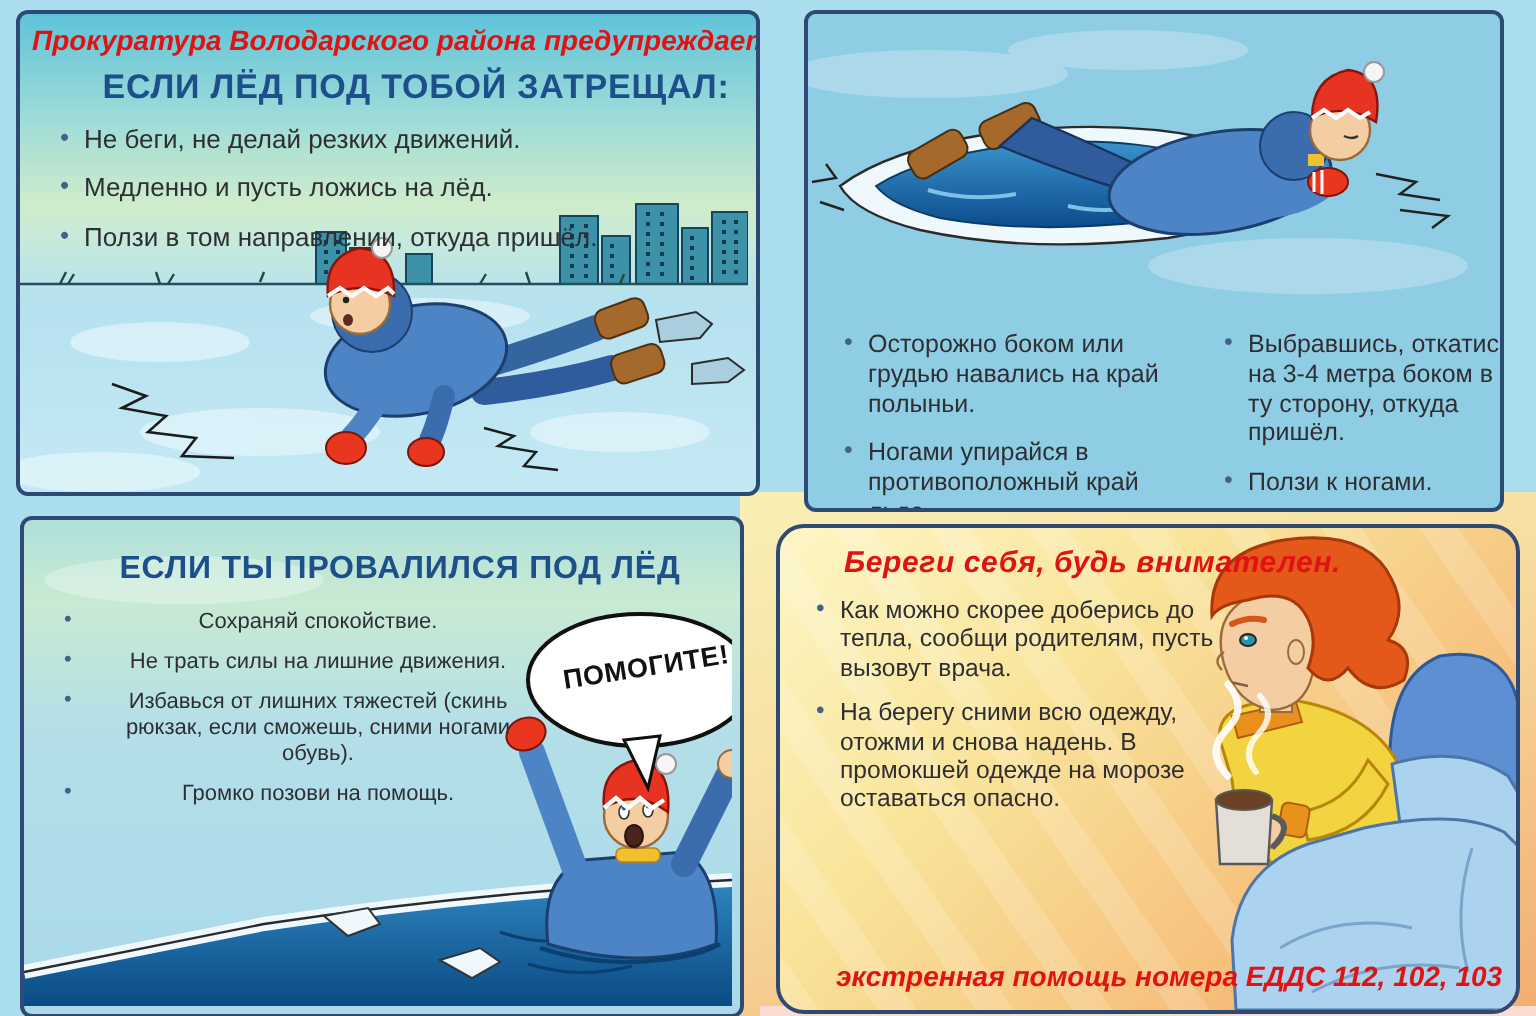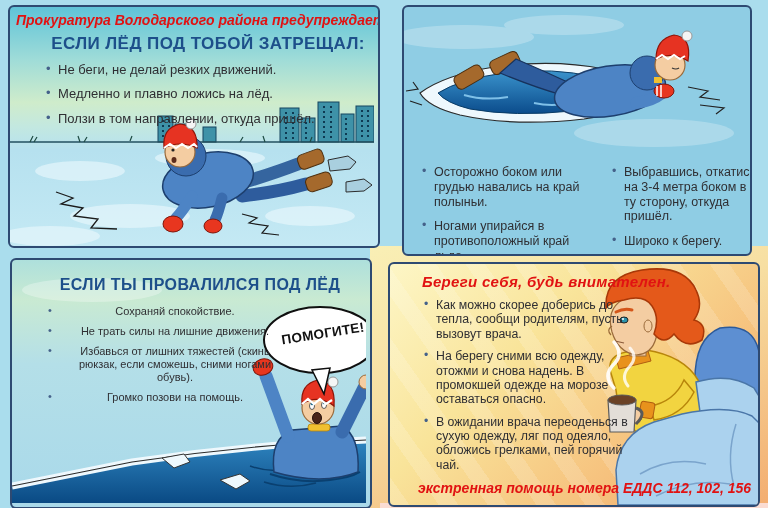--- a/index.html
+++ b/index.html
@@ -9,33 +9,33 @@
            background:linear-gradient(160deg,#f9efb5 0%,#f7dfa2 40%,#f3ad70 100%);}
   .pink-strip{position:absolute;left:380px;right:0;bottom:0;height:5px;background:#fbdcd2;}
 
   .panel{position:absolute;border:2px solid #2e4a72;border-radius:6px;overflow:hidden;}
   .p-tl{left:8px;top:5px;width:368px;height:239px;
         background:linear-gradient(180deg,#5fc3d8 0%,#9fdcd8 22%,#cfeccb 40%,#c3e8e0 50%,#b6e1ef 60%,#c4e9f4 100%);}
   .p-tr{left:402px;top:5px;width:346px;height:247px;background:#8fcde4;}
   .p-bl{left:10px;top:258px;width:358px;height:247px;
         background:linear-gradient(180deg,#aee0dc 0%,#c9ead2 16%,#b4dfe8 42%,#a9d9ea 100%);}
   .p-br{left:388px;top:262px;width:368px;height:241px;
-        background:linear-gradient(135deg,#fdf6c6 0%,#f9e49a 35%,#f6c27e 70%,#f2a368 100%);}
+        background:linear-gradient(135deg,#fdf6c6 0%,#f9e49a 35%,#f6c27e 70%,#f2a368 100%);border-radius:14px;}
   .p-br::before{content:"";position:absolute;inset:0;
         background:repeating-linear-gradient(55deg,rgba(255,255,255,.16) 0 16px,rgba(255,255,255,0) 16px 40px);}
 
   .red-head{position:relative;z-index:3;color:#e11212;font-weight:700;font-style:italic;
             font-size:14px;margin:5px 2px 0 6px;white-space:nowrap;}
   .title-navy{position:relative;z-index:3;color:#1d4f8a;font-weight:700;letter-spacing:.4px;margin:0;}
   .h-tl{font-size:17px;margin:6px 0 0 28px;text-align:center;}
   .h-bl{font-size:16px;margin:16px 0 0 18px;text-align:center;}
   .h-br{position:relative;z-index:3;color:#e11212;font-weight:700;font-style:italic;
         font-size:15px;letter-spacing:.3px;margin:9px 0 0 32px;}
 
-  ul.b{position:relative;z-index:3;list-style:none;margin:8px 0 0 16px;padding:0 0 0 20px;}
+  ul.b{position:relative;z-index:3;list-style:none;margin:8px 0 0 0;padding:0 0 0 20px;}
   ul.b li{position:relative;font-size:13px;color:#2f2f33;margin-bottom:9px;padding-left:12px;line-height:1.18;}
   ul.b li::before{content:"\2022";position:absolute;left:0;top:-1px;color:#44618a;}
   .p-bl ul.b{margin-top:11px;width:242px;}
   .p-bl ul.b li{font-size:11px;margin-bottom:7px;text-align:center;}
   .tr-cols{position:absolute;z-index:3;left:14px;top:158px;display:flex;gap:14px;}
   .tr-cols ul.b{margin:0;padding-left:4px;}
   .tr-cols ul.b li{font-size:12.5px;margin-bottom:10px;}
   .col1{width:172px;}.col2{width:146px;}
   .p-br ul.b{margin-top:8px;width:218px;padding-left:18px;}
   .p-br ul.b li{font-size:12.3px;margin-bottom:8px;line-height:1.17;}
@@ -55,21 +55,21 @@
 
 <div class="poster">
   <div class="quad-bg"></div>
   <div class="pink-strip"></div>
 
   <section class="panel p-tl">
     <div class="red-head">Прокуратура Володарского района предупреждает!!!</div>
     <h2 class="title-navy h-tl">ЕСЛИ ЛЁД ПОД ТОБОЙ ЗАТРЕЩАЛ:</h2>
     <ul class="b">
       <li>Не беги, не делай резких движений.</li>
-      <li>Медленно и плавно ложись на лёд.</li>
+      <li>Медленно и пусть ложись на лёд.</li>
       <li>Ползи в том направлении, откуда пришёл.</li>
     </ul>
     <svg class="illus tl-illus" viewBox="0 0 364 150">
       <g stroke="#15455e" stroke-width="1" fill="#3e92a8">
         <rect x="148" y="20" width="15" height="26"></rect>
           <rect x="165" y="28" width="12" height="18"></rect>
         <rect x="193" y="31" width="13" height="15"></rect>
           <rect x="270" y="12" width="19" height="34"></rect>
         <rect x="291" y="22" width="14" height="24"></rect>
           <rect x="308" y="6" width="21" height="40"></rect>
@@ -162,21 +162,21 @@
       <path d="M2,84 l12,-2 -5,-7 M6,94 l12,4" stroke="#222" stroke-width="1.2" fill="none"></path>
       <path d="M284,80 l20,4 -8,6 20,3 M296,98 l24,3 -8,6" stroke="#222" stroke-width="1.2" fill="none"></path>
     </svg>
     <div class="tr-cols">
       <ul class="b col1">
         <li>Осторожно боком или грудью навались на край полыньи.</li>
         <li>Ногами упирайся в противоположный край льда.</li>
       </ul>
       <ul class="b col2">
         <li>Выбравшись, откатись на 3-4 метра боком в ту сторону, откуда пришёл.</li>
-        <li>Широко к берегу.</li>
+        <li>Ползи к ногами.</li>
       </ul>
     </div>
   </section>
 
   <section class="panel p-bl">
     <svg class="illus bl-illus" viewBox="0 0 354 243">
       <defs>
         <linearGradient id="blw" x1="0" y1="0" x2="0" y2="1">
           <stop offset="0" stop-color="#2f85c0"></stop>
             <stop offset="1" stop-color="#0a4a84"></stop>
@@ -244,17 +244,16 @@
       <path d="M38,136 L66,136 L64,168 L40,168 Z" fill="#e3ded8" stroke="#5a5a5a" stroke-width="1.2"></path>
       <ellipse cx="52" cy="136" rx="14" ry="5" fill="#6b4226" stroke="#5a5a5a" stroke-width="1"></ellipse>
       <path d="M66,144 q12,4 0,16" stroke="#5a5a5a" stroke-width="3" fill="none"></path>
       <path d="M44,124 q-12,-12 0,-24 q10,-10 0,-22" stroke="#fff" stroke-width="3.5" fill="none" opacity="0.9" stroke-linecap="round"></path>
       <path d="M58,122 q-8,-10 2,-20 q8,-9 0,-18" stroke="#fff" stroke-width="3" fill="none" opacity="0.8" stroke-linecap="round"></path>
     </svg>
     <h2 class="h-br">Береги себя, будь внимателен.</h2>
     <ul class="b">
       <li>Как можно скорее доберись до тепла, сообщи родителям, пусть вызовут врача.</li>
       <li>На берегу сними всю одежду, отожми и снова надень. В промокшей одежде на морозе оставаться опасно.</li>
-      <li>В ожидании врача переоденься в сухую одежду, ляг под одеяло, обложись грелками, пей горячий чай.</li>
     </ul>
-    <div class="footer-red">экстренная помощь номера ЕДДС 112, 102, 156</div>
+    <div class="footer-red">экстренная помощь номера ЕДДС 112, 102, 103</div>
   </section>
 </div>
 
 </body></html>

